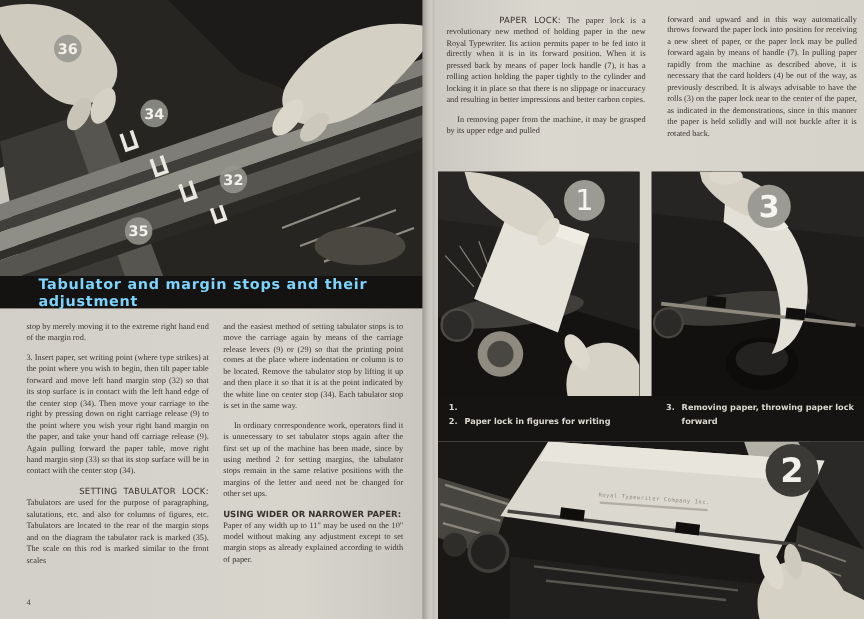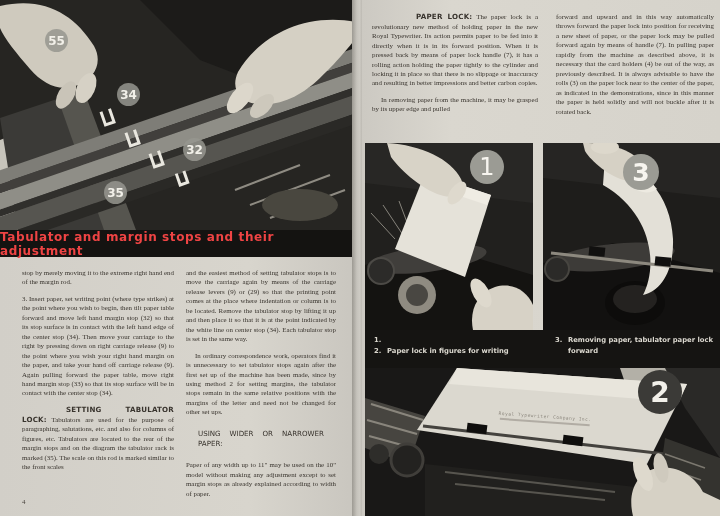--- a/index.html
+++ b/index.html
@@ -17,27 +17,27 @@
   
   .callout{position:absolute;border-radius:50%;display:flex;align-items:center;justify-content:center;
            font-family:"DejaVu Sans",sans-serif;color:#f2f0e9;}
   .callout.small{width:23px;height:23px;background:rgba(150,150,143,.85);font-size:12px;font-weight:700;}
   .callout.big-light{background:#9b9b94;color:#f7f5ef;font-weight:400;}
   .callout.big-dark{background:#3b3a37;color:#f2f0ea;font-weight:700;}
   
   #banner{position:absolute;left:0;top:230px;width:356px;height:27px;background:#141311;
           display:flex;align-items:center;justify-content:center;}
   #banner span{font-family:"DejaVu Sans",sans-serif;font-weight:700;font-size:12px;
-               letter-spacing:.6px;color:#ef4444;}
+               letter-spacing:.6px;color:#7dd3fc;margin-left:32px;}
   
   .col{position:absolute;font-size:6.9px;line-height:1.37;color:#38332d;text-align:justify;}
   .para{margin:0 0 7px 0;}
   .para.indent{text-indent:9px;}
-  .runin{font-family:"DejaVu Sans",sans-serif;font-weight:700;font-size:7.1px;letter-spacing:.2px;padding-left:44px;}
-  .block-head{font-family:"DejaVu Sans",sans-serif;font-weight:400;font-size:7.1px;margin:12px;}
+  .runin{font-family:"DejaVu Sans",sans-serif;font-weight:400;font-size:7.1px;letter-spacing:.2px;padding-left:44px;}
+  .block-head{font-family:"DejaVu Sans",sans-serif;font-weight:700;font-size:7.1px;margin:0;}
   #page-num{position:absolute;left:22px;top:498px;font-size:7px;color:#4a453f;}
   
   #caption-band{position:absolute;left:3px;top:330px;width:355px;height:38px;background:#151412;}
   .cap-group{position:absolute;top:5px;color:#dcd9d0;font-family:"DejaVu Sans",sans-serif;
              font-size:6.8px;font-weight:700;line-height:1.55;}
   .cap-line{display:flex;}
   .cap-num{width:13px;flex:0 0 13px;}
   
   #typed-text{position:absolute;left:105px;top:46px;width:150px;transform:rotate(4deg);
               color:#8f8a80;font-family:"DejaVu Sans Mono",monospace;font-size:4.5px;
@@ -87,21 +87,21 @@
         <path d="M0,6 C44,-4 74,14 94,46 C103,62 95,79 78,85 C60,92 44,85 30,69 C17,54 4,38 0,28 Z" fill="#cfcabe"></path>
         <ellipse cx="86" cy="88" rx="9" ry="16" transform="rotate(24 86 88)" fill="#d6d1c5"></ellipse>
         <ellipse cx="66" cy="95" rx="8" ry="15" transform="rotate(30 66 95)" fill="#c9c4b8"></ellipse>
 
         <path d="M356,22 C302,12 258,38 238,72 C230,89 240,103 259,104 C283,106 303,94 320,78 C335,64 350,46 356,38 Z" fill="#d5d0c4"></path>
         <ellipse cx="240" cy="98" rx="9" ry="18" transform="rotate(38 240 98)" fill="#dcd7cb"></ellipse>
         <ellipse cx="262" cy="106" rx="8" ry="15" transform="rotate(45 262 106)" fill="#cdc8bc"></ellipse>
       </svg>
 
       <div class="callout small" style="left:45px;top:29px;">
-          <span>55</span>
+          <span>36</span>
         </div>
       <div class="callout small" style="left:92px;top:83px;margin-left:25px;">
           <span>34</span>
         </div>
       <div class="callout small" style="left:183px;top:138px;">
           <span>32</span>
         </div>
       <div class="callout small" style="left:104px;top:181px;align-items:center;">
           <span>35</span>
         </div>
@@ -204,21 +204,21 @@
           <span class="cap-num">1.</span>
         </div>
         <div class="cap-line">
           <span class="cap-num">2.</span>
           <span>Paper lock in figures for writing</span>
         </div>
       </div>
       <div class="cap-group" style="left:190px;width:160px;">
         <div class="cap-line">
           <span class="cap-num">3.</span>
-          <span>Removing paper, tabulator paper lock forward</span>
+          <span>Removing paper, throwing paper lock forward</span>
         </div>
       </div>
     </div>
 
     <div class="photo" style="left:3px;top:368px;width:355px;height:148px;">
       <svg width="355" height="148" viewBox="0 0 355 148">
         <rect width="355" height="148" fill="#191817"></rect>
         <polygon points="255,0 310,0 276,62" fill="#b3b0a7"></polygon>
         <polygon points="300,0 355,0 355,90 320,40" fill="#2a2927"></polygon>
 

